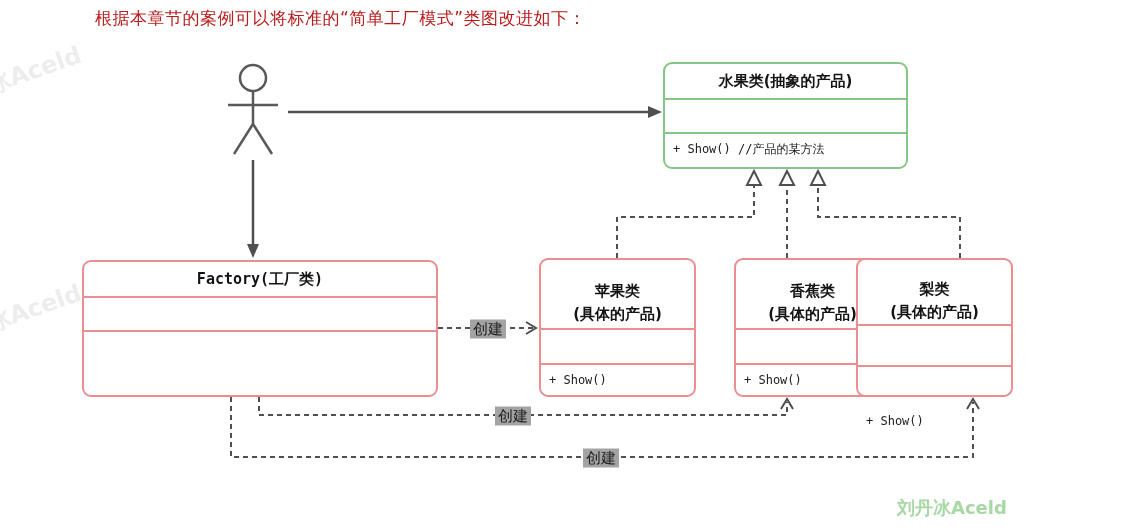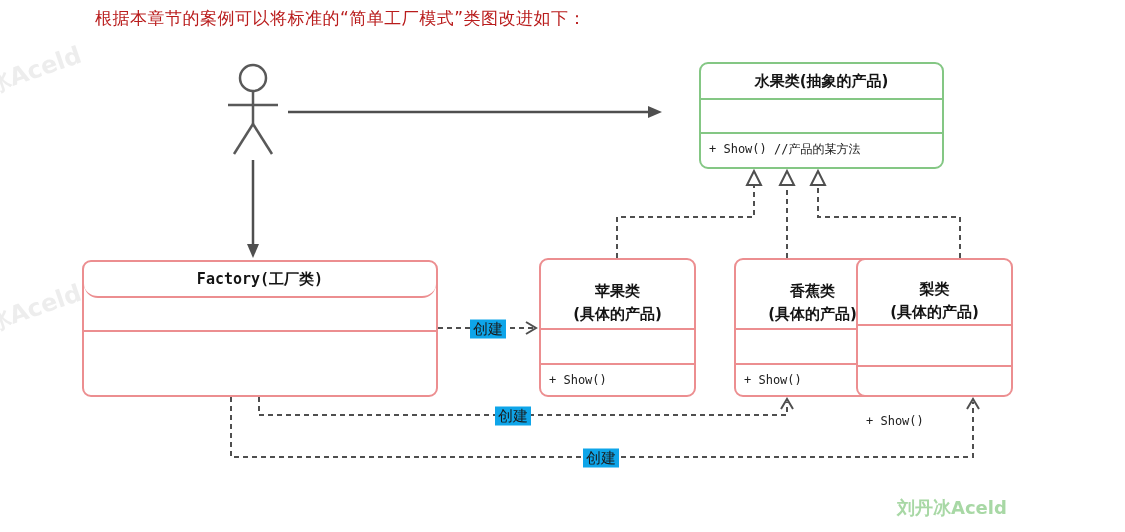--- a/index.html
+++ b/index.html
@@ -26,21 +26,21 @@
   }
   .class-box {
     position: absolute;
     background: #ffffff;
     border-radius: 9px;
     display: flex;
     flex-direction: column;
     z-index: 2;
   }
   .red-box    { border: 2.5px solid #ec8e90; }
-  .green-box  { border: 2.5px solid #84c784; margin-left: 36px; }
+  .green-box  { border: 2.5px solid #84c784; }
   .red-box   .sec { border-bottom: 2.5px solid #ec8e90; }
   .green-box .sec { border-bottom: 2.5px solid #84c784; }
   .class-box .sec:last-child { border-bottom: none; }
   .sec-title {
     display: flex;
     flex-direction: column;
     align-items: center;
     justify-content: center;
     font-weight: bold;
     font-size: 15px;
@@ -52,39 +52,39 @@
     display: flex;
     flex-direction: column;
     justify-content: center;
     padding: 3px 8px;
     font-family: "DejaVu Sans Mono", monospace;
     font-size: 12px;
     color: #202020;
     line-height: 24px;
     white-space: nowrap;
   }
-  .mono-title { font-family: "DejaVu Sans Mono", monospace; border-radius: 14px; }
+  .mono-title { font-family: "DejaVu Sans Mono", monospace; }
   
   #box-fruit   { left: 663px; top: 62px;  width: 245px; height: 107px; }
   #box-fruit .sec-title   { height: 36px; }
   #box-fruit .sec-attrs   { height: 34px; }
   #box-factory { left: 82px;  top: 260px; width: 356px; height: 137px; }
   #box-factory .sec-title { height: 36px; }
   #box-factory .sec-attrs { height: 34px; }
   .product-box { top: 258px; width: 157px; height: 139px; }
   .product-box .sec-title { height: 59px; margin-top: 18px; }
   .product-box .sec-attrs { height: 40px; }
   #box-apple  { left: 539px; }
   #box-banana { left: 734px; }
   #box-pear   { left: 856px; gap: 39px; }
   
   .edge-label {
     position: absolute;
     transform: translate(-50%, -50%);
-    background: #0ea5e9;
+    background: #a3a3a3;
     padding: 0 3px;
     font-size: 15px;
     color: #1a1a1a;
     z-index: 3;
   }
   #create-label-1 { left: 488px; top: 329px; }
   #create-label-2 { left: 513px; top: 416px; }
   #create-label-3 { left: 601px; top: 458px; }
   
   .faint-mark {

